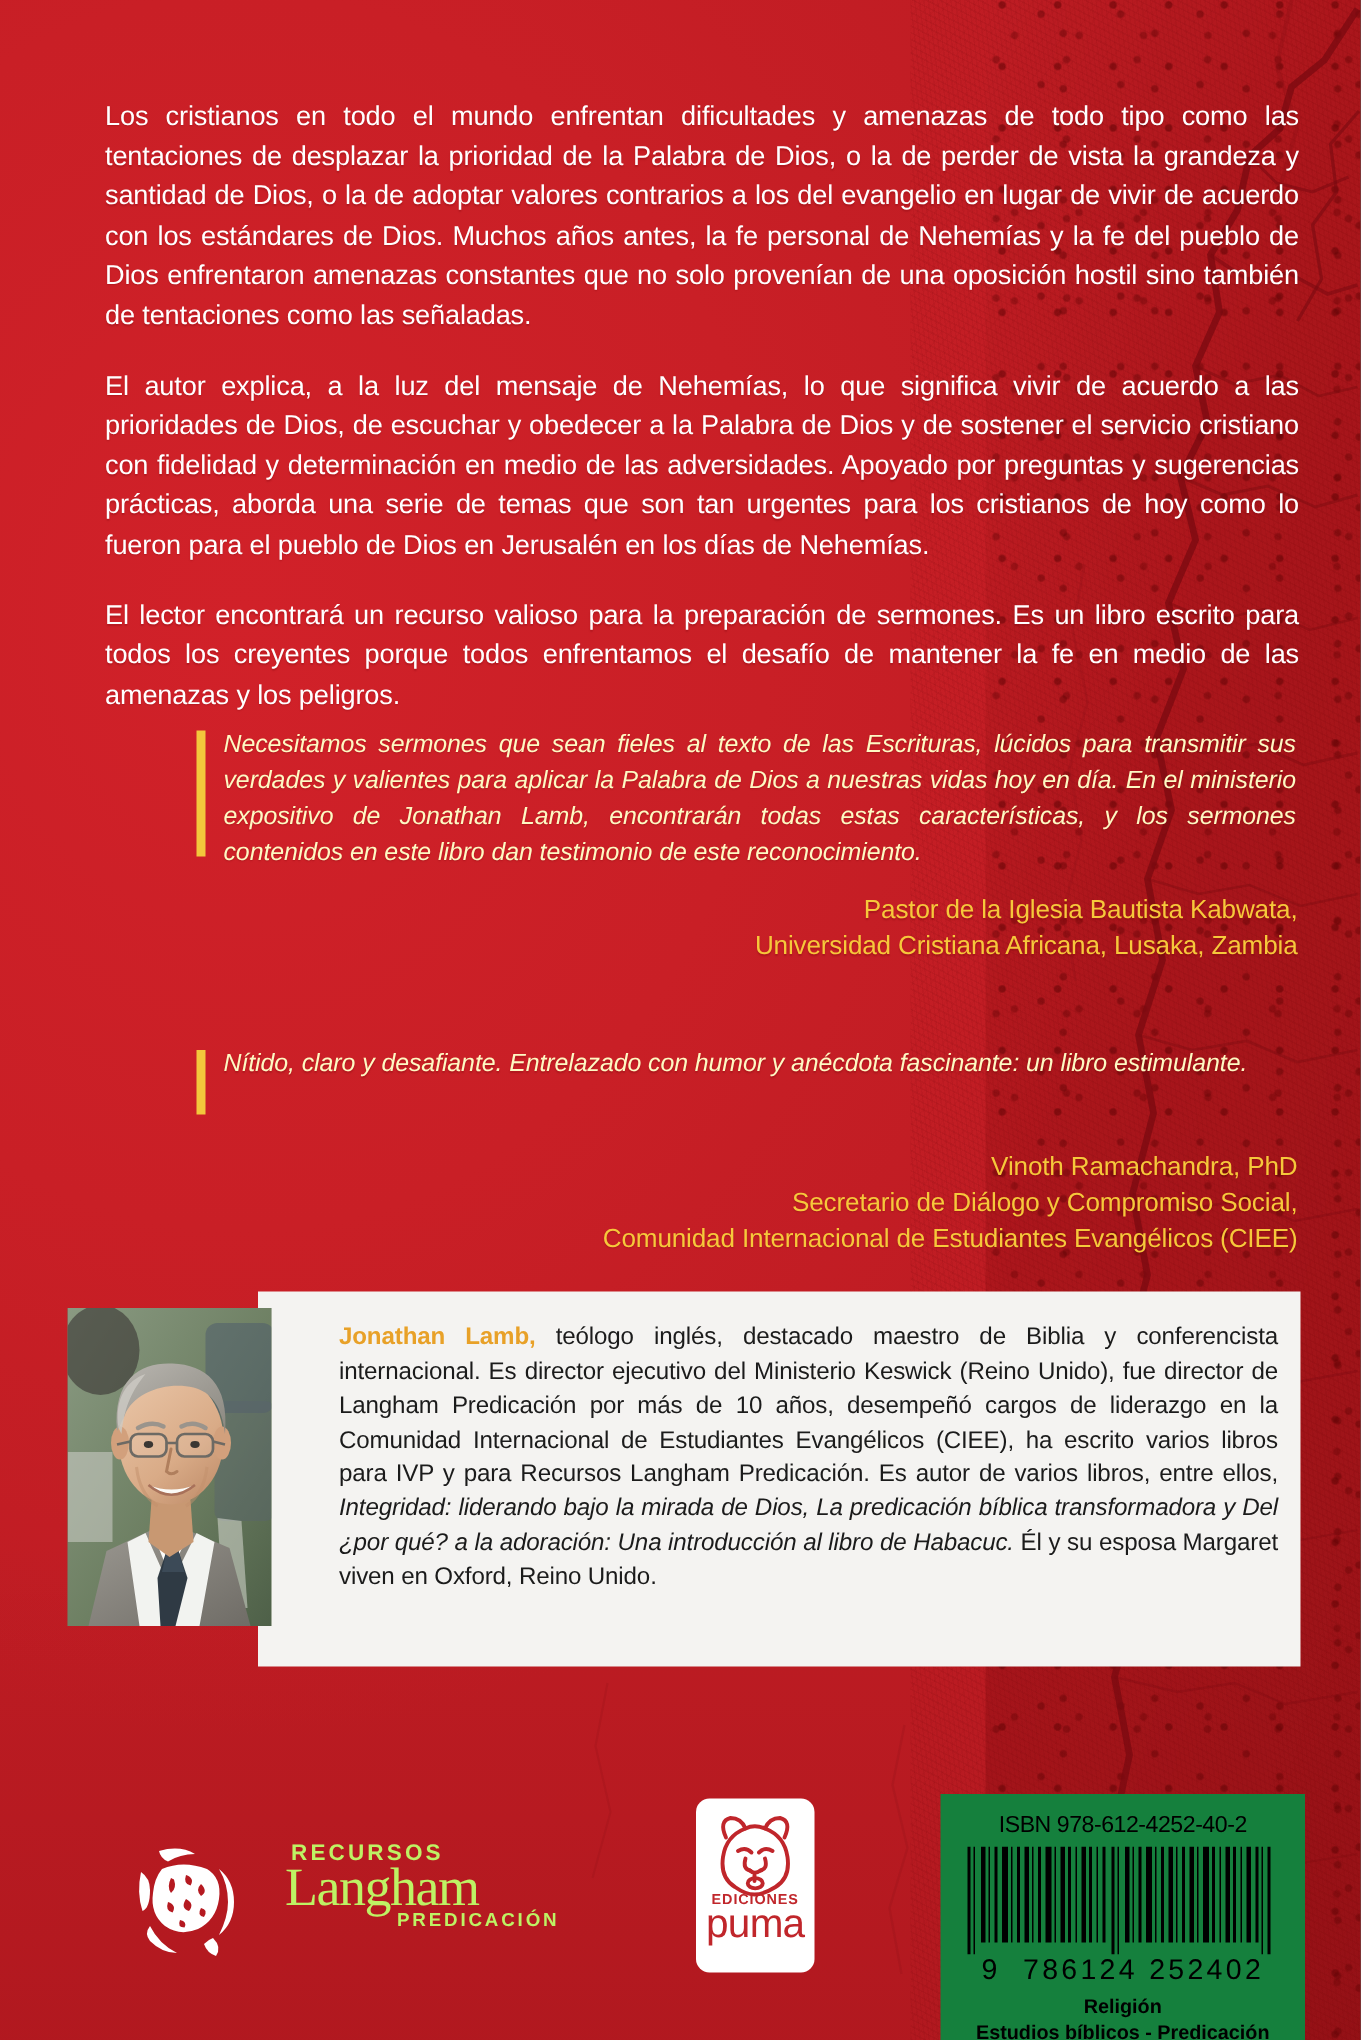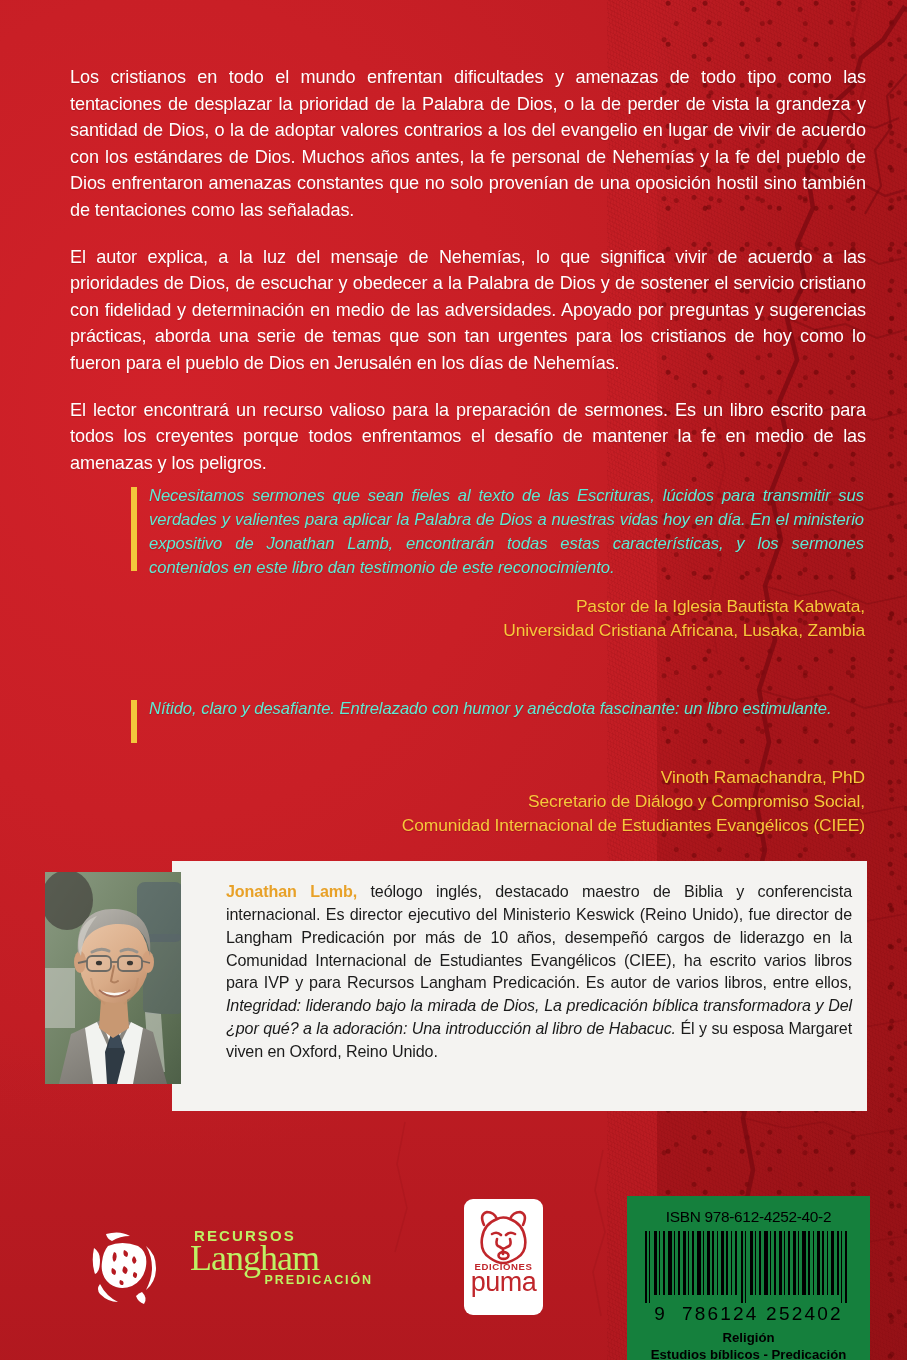--- a/index.html
+++ b/index.html
@@ -87,21 +87,21 @@
   .quote-bar {
     position: absolute;
     left: 0;
     top: 3px;
     width: 6px;
     background: #F3C73C;
   }
   .quote-text {
     margin: 0;
     padding-left: 18px;
-    color: #5eead4;
+    color: #fef9c3;
     font-size: 16.6px;
     line-height: 1.45;
     font-style: italic;
     text-align: justify;
     letter-spacing: -0.05px;
     text-shadow: 0 1px 1px rgba(110,5,10,0.3);
   }
   .attrib {
     position: absolute;
     right: 42px;

